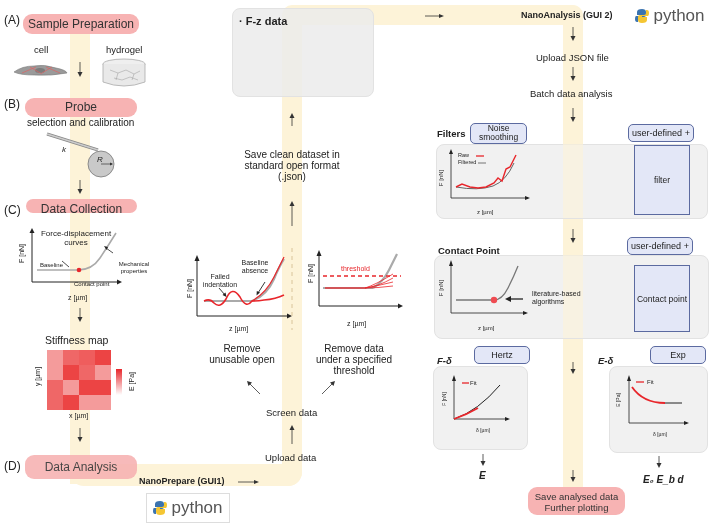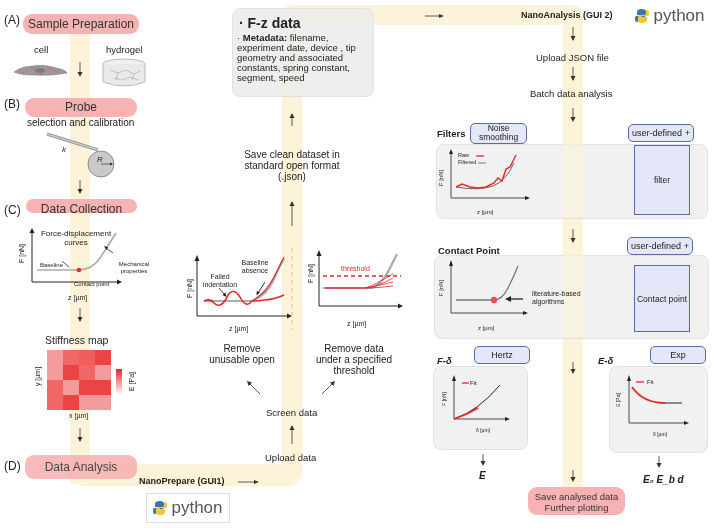--- a/index.html
+++ b/index.html
@@ -196,22 +196,21 @@
     <line x1="4" y1="4" x2="4" y2="26" stroke="#333" stroke-width="0.8"></line>
     <path d="M1.5,6 L4,1 L6.5,6Z" fill="#333"></path>
   </svg>
 <div class="lbl center" style="left:243px;top:149px;width:98px;white-space:normal;font-size:10px;line-height:11px;">Save clean dataset in standard open format (.json)</div>
 <svg style="left:288px;top:112px;" width="8" height="14">
     <line x1="4" y1="4" x2="4" y2="14" stroke="#333" stroke-width="0.8"></line>
     <path d="M1.5,6 L4,1 L6.5,6Z" fill="#333"></path>
   </svg>
 
 <div class="graybox" style="left:232px;top:8px;width:140px;height:87px;background:rgba(235,235,235,0.85);">
-  <div style="position:absolute;left:6px;top:6px;font-size:14px;font-weight:bold;">· <span>F-z data</span></div>
-  <div style="position:absolute;left:4px;top:24px;width:132px;font-size:9.5px;line-height:10px;">· <span class="bold">Metadata:</span> <span>filename, experiment date, device , tip geometry and associated constants, spring constant, segment, speed</span></div>
+  <div style="position:absolute;left:6px;top:6px;font-size:11px;font-weight:bold;">· <span>F-z data</span></div>
 </div>
 
 <svg style="left:425px;top:13px;" width="20" height="6">
     <line x1="0" y1="3" x2="16" y2="3" stroke="#333" stroke-width="0.8"></line>
     <path d="M14,1 L19,3 L14,5Z" fill="#333"></path>
   </svg>
 
 <div class="lbl bold" style="left:521px;top:10px;font-size:9px;">NanoAnalysis (GUI 2)</div>
 <div class="pylogo" style="left:628px;top:2px;width:82px;height:26px;border-color:#fff;">
   <svg style="position:relative;" width="14" height="14">

